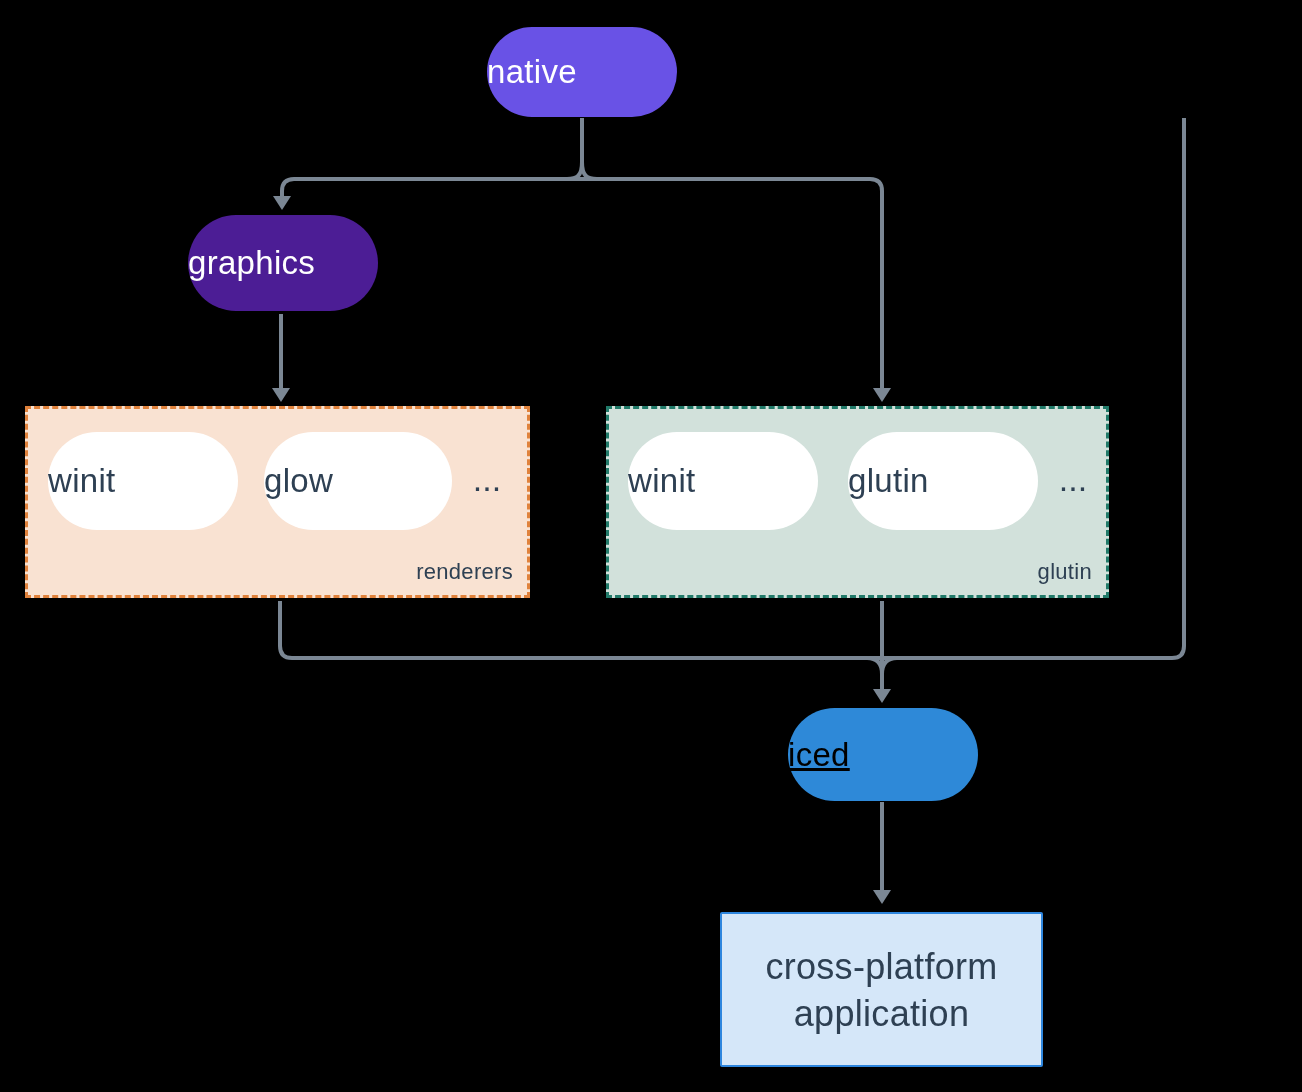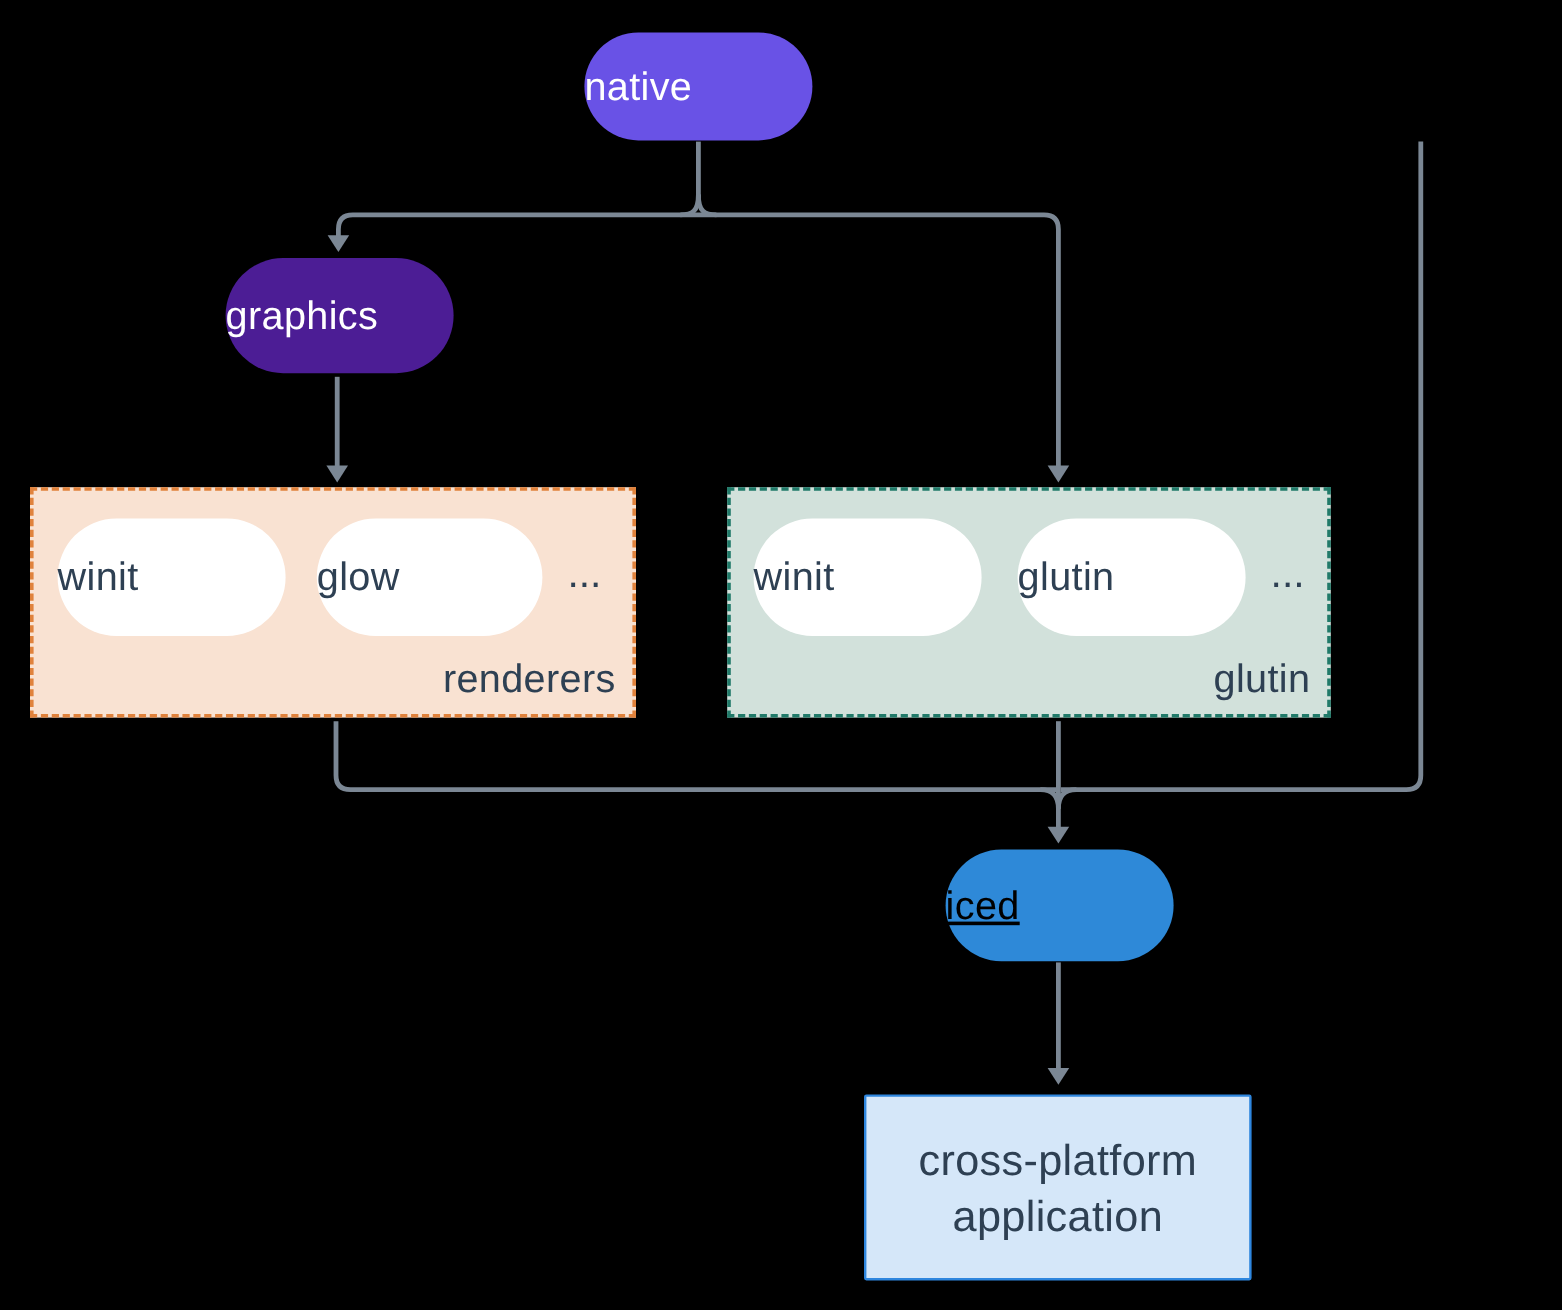--- a/index.html
+++ b/index.html
@@ -39,21 +39,21 @@
     border: 3px dashed #e0823c;
   }
   .group-shells {
     background: #d2e1db;
     border: 3px dashed #217a69;
   }
   .group-label {
     position: absolute;
     right: 14px;
     bottom: 10px;
-    font-size: 33px;
+    font-size: 22px;
     color: #2e4053;
     letter-spacing: 0.3px;
   }
   .ellipsis {
     position: absolute;
     font-size: 34px;
     color: #2e4053;
     transform: translate(-50%, -50%);
   }
   .app-box {

